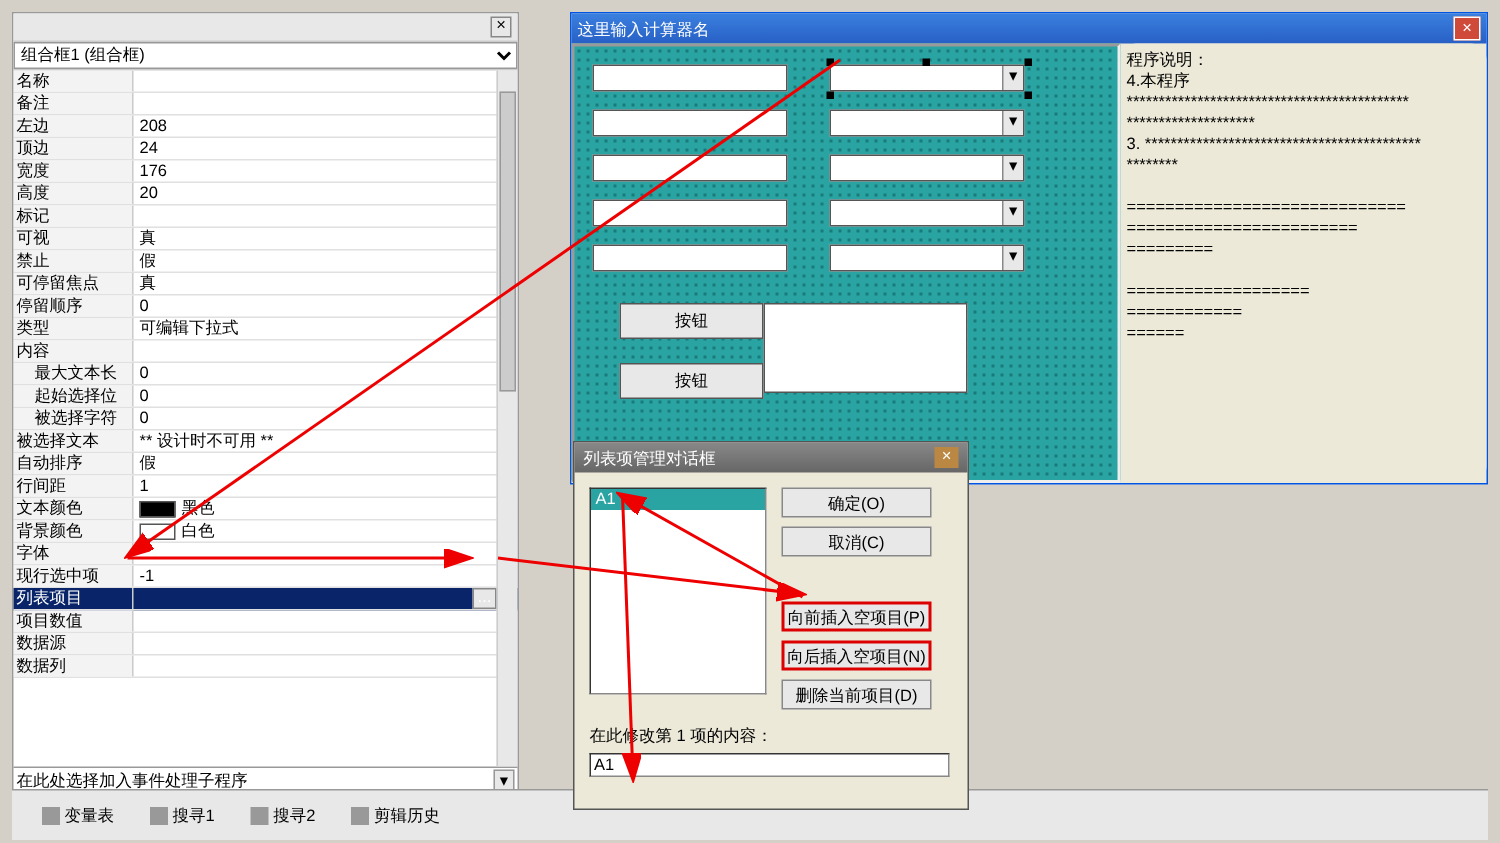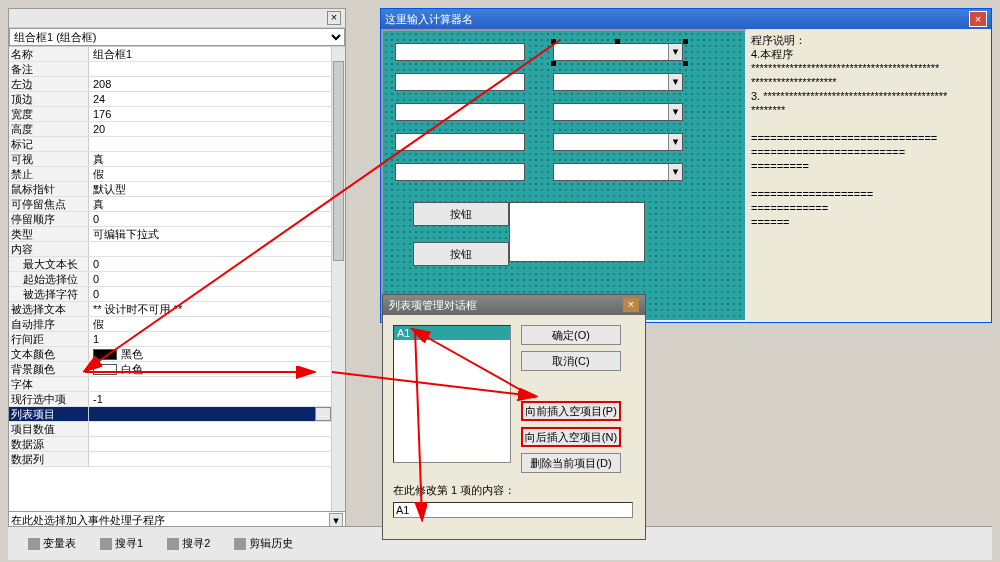--- a/index.html
+++ b/index.html
@@ -77,23 +77,20 @@
   </div>
   <div class="prop-title-row">
     <select><option>组合框1 (组合框)</option></select>
   </div>
   <div class="prop-grid" id="propGrid">
     <div class="prop-grid-scroll">
         <div class="thumb"></div>
       </div>
   <div class="prop-row">
         <div class="prop-key">名称</div>
-        <div class="prop-val">
-          <span>组合框1</span>
-        </div>
       </div>
       <div class="prop-row">
         <div class="prop-key">备注</div>
         <div class="prop-val">
           <span></span>
         </div>
       </div>
       <div class="prop-row">
         <div class="prop-key">左边</div>
         <div class="prop-val">
@@ -127,26 +124,20 @@
       <div class="prop-row">
         <div class="prop-key">可视</div>
         <div class="prop-val">
           <span>真</span>
         </div>
       </div>
       <div class="prop-row">
         <div class="prop-key">禁止</div>
         <div class="prop-val">
           <span>假</span>
-        </div>
-      </div>
-      <div class="prop-row">
-        <div class="prop-key">鼠标指针</div>
-        <div class="prop-val">
-          <span>默认型</span>
         </div>
       </div>
       <div class="prop-row">
         <div class="prop-key">可停留焦点</div>
         <div class="prop-val">
           <span>真</span>
         </div>
       </div>
       <div class="prop-row">
         <div class="prop-key">停留顺序</div>

